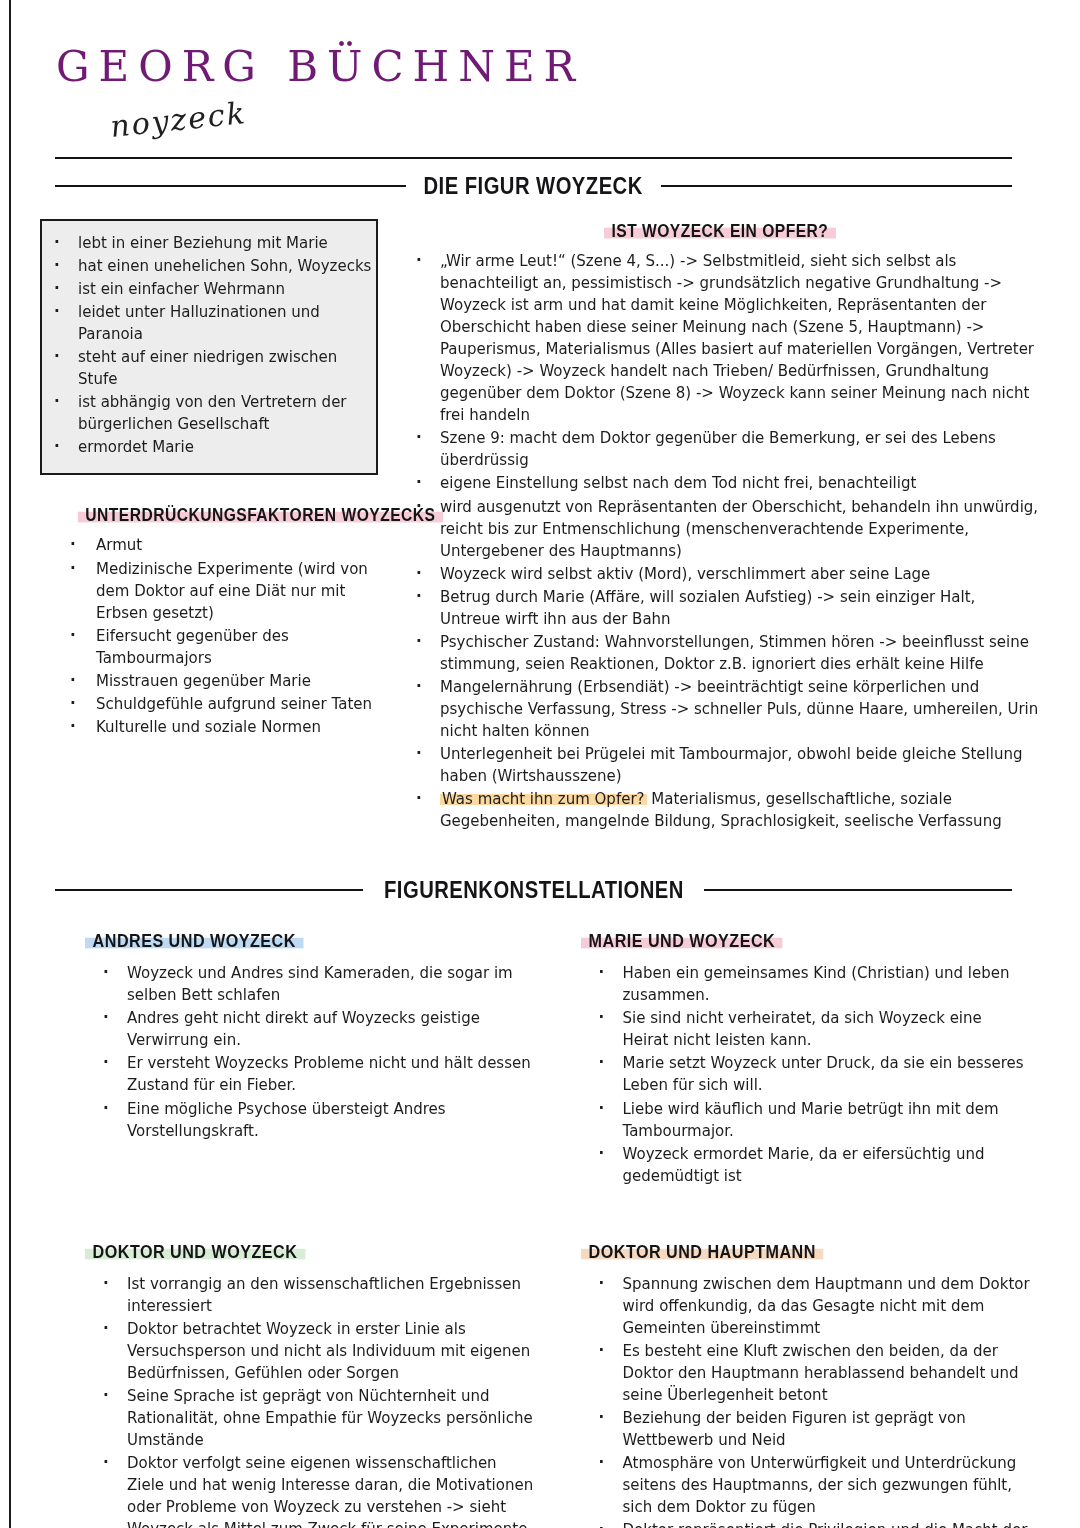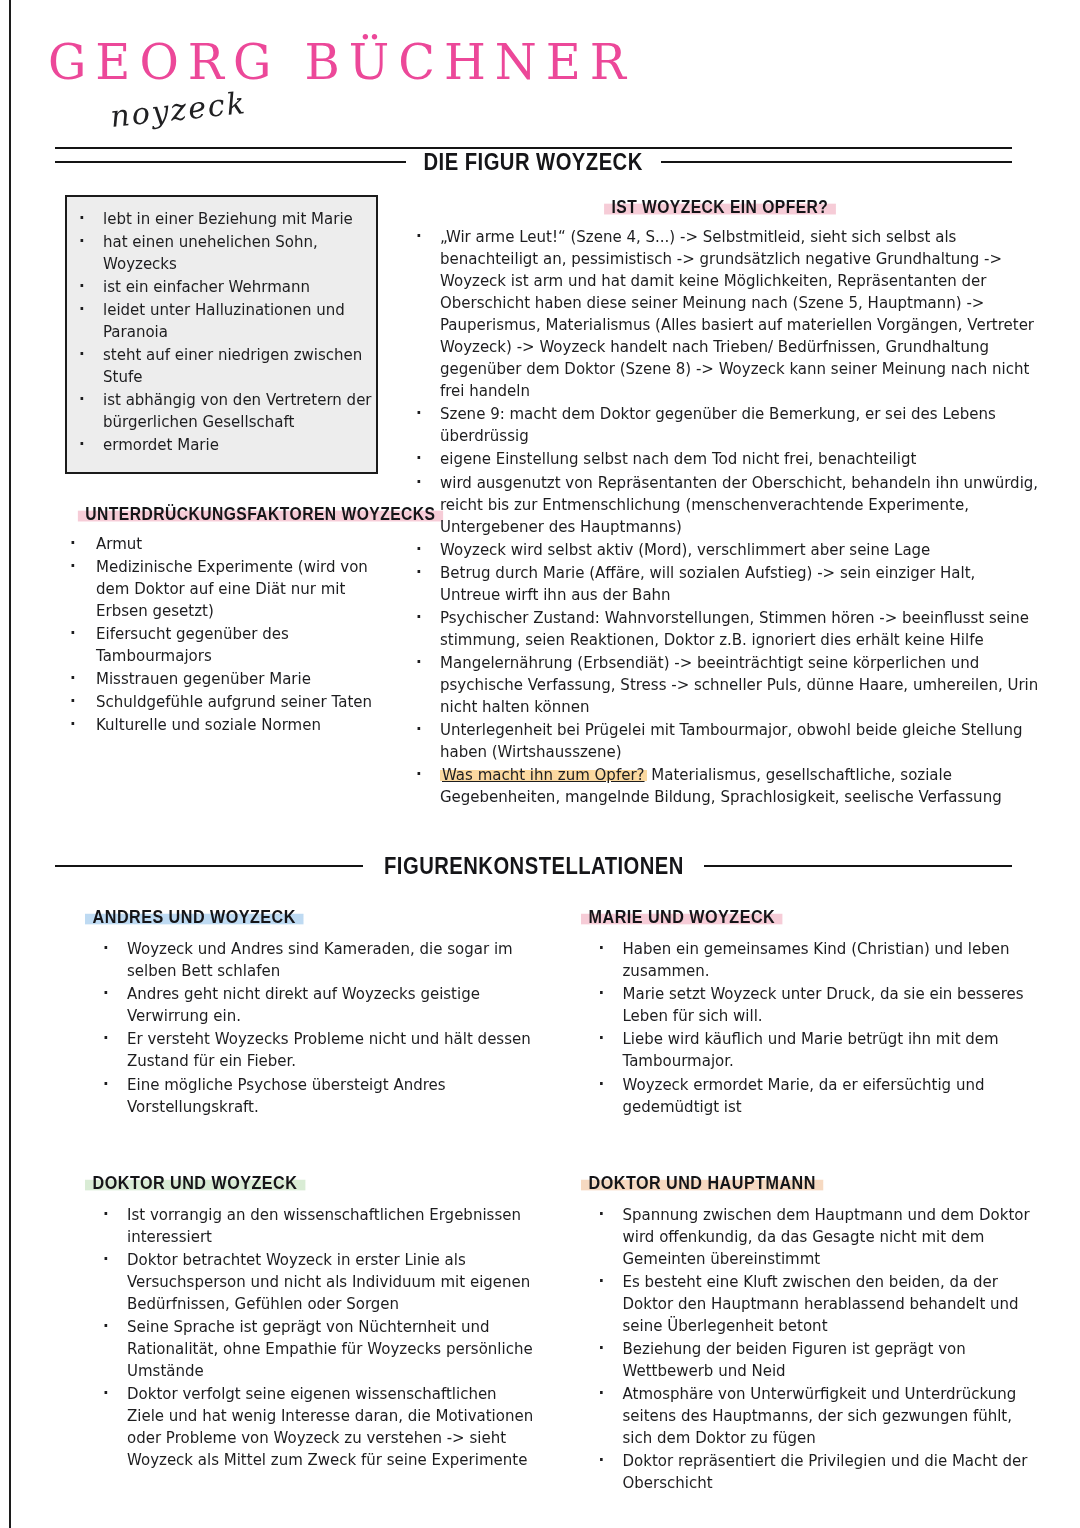--- a/index.html
+++ b/index.html
@@ -8,33 +8,33 @@
     font-family:"DejaVu Sans","Liberation Sans",sans-serif;
     position:relative;overflow:hidden;
     -webkit-font-smoothing:antialiased;
   }
   .page-edge{position:absolute;left:9px;top:0;bottom:0;width:2px;background:#1c1c1c;}
 
   
   .header{padding:38px 0 0 48px;}
   .author{
     font-family:"DejaVu Serif","Liberation Serif",serif;
-    font-size:48px;font-weight:400;letter-spacing:9px;line-height:1;
-    margin:0;color:#ec4899;
+    font-size:42px;font-weight:400;letter-spacing:9px;line-height:1;
+    margin:8px;color:#701a75;
   }
   .script{
     font-family:"DejaVu Serif","Liberation Serif",serif;
     font-style:italic;font-size:30px;color:#202022;
     margin:6px 0 0 62px;transform:rotate(-6deg);display:inline-block;
     letter-spacing:2px;
   }
 
   .rule-full{margin:20px 68px 0 55px;border-top:2px solid #141414;}
 
-  .titleline{display:flex;align-items:center;margin:0 68px 0 55px;}
+  .titleline{display:flex;align-items:center;margin:14px 68px 0 55px;}
   .titleline .line{flex:1;border-top:2px solid #141414;}
   .display{
     font-family:"Liberation Sans","DejaVu Sans",sans-serif;
     font-weight:700;letter-spacing:0.5px;color:#151518;
     transform:scale(0.92,1.08);transform-origin:center;
     white-space:nowrap;
   }
   .titleline .t{padding:0 8px;font-size:22px;}
 
   
@@ -47,21 +47,21 @@
     padding:0 2px;
   }
 
   
   .upper{display:grid;grid-template-columns:338px 1fr;column-gap:22px;margin:16px 40px 0 40px;}
   .col-head{font-size:17px;text-align:center;margin:6px 0 8px 0;}
   .col-head.left-align{text-align:left;margin:30px 0 8px 22px;}
 
   .whobox{
     border:2px solid #1b1b1b;background:#ededed;
-    padding:10px 4px 14px 0;margin-top:4px;margin-left:25px;
+    padding:10px 4px 14px 0;margin-top:4px;
   }
 
   ul.bullets{list-style:none;margin:0;padding:0;font-size:15px;line-height:1.47;}
   ul.bullets li{position:relative;padding-left:40px;margin:1px 0;}
   ul.bullets li::before{content:"·";position:absolute;left:16px;top:-1px;font-weight:700;}
 
   .whobox ul.bullets li{padding-left:36px;}
   .whobox ul.bullets li::before{left:12px;}
 
   .oppr ul.bullets li{padding-left:56px;}
@@ -132,21 +132,21 @@
     <ul class="bullets">
         <li>„Wir arme Leut!“ (Szene 4, S...) -&gt; Selbstmitleid, sieht sich selbst als benachteiligt an, pessimistisch -&gt; grundsätzlich negative Grundhaltung -&gt; Woyzeck ist arm und hat damit keine Möglichkeiten, Repräsentanten der Oberschicht haben diese seiner Meinung nach (Szene 5, Hauptmann) -&gt; Pauperismus, Materialismus (Alles basiert auf materiellen Vorgängen, Vertreter Woyzeck) -&gt; Woyzeck handelt nach Trieben/ Bedürfnissen, Grundhaltung gegenüber dem Doktor (Szene 8) -&gt; Woyzeck kann seiner Meinung nach nicht frei handeln</li>
         <li>Szene 9: macht dem Doktor gegenüber die Bemerkung, er sei des Lebens überdrüssig</li>
         <li>eigene Einstellung selbst nach dem Tod nicht frei, benachteiligt</li>
         <li>wird ausgenutzt von Repräsentanten der Oberschicht, behandeln ihn unwürdig, reicht bis zur Entmenschlichung (menschenverachtende Experimente, Untergebener des Hauptmanns)</li>
         <li>Woyzeck wird selbst aktiv (Mord), verschlimmert aber seine Lage</li>
         <li>Betrug durch Marie (Affäre, will sozialen Aufstieg) -&gt; sein einziger Halt, Untreue wirft ihn aus der Bahn</li>
         <li>Psychischer Zustand: Wahnvorstellungen, Stimmen hören -&gt; beeinflusst seine stimmung, seien Reaktionen, Doktor z.B. ignoriert dies erhält keine Hilfe</li>
         <li>Mangelernährung (Erbsendiät) -&gt; beeinträchtigt seine körperlichen und psychische Verfassung, Stress -&gt; schneller Puls, dünne Haare, umhereilen, Urin nicht halten können</li>
         <li>Unterlegenheit bei Prügelei mit Tambourmajor, obwohl beide gleiche Stellung haben (Wirtshausszene)</li>
-        <li><span class="hl-orange" style="background-image: linear-gradient(rgb(251, 217, 160), rgb(251, 217, 160)); text-decoration: underline;">Was macht ihn zum Opfer?</span> Materialismus, gesellschaftliche, soziale Gegebenheiten, mangelnde Bildung, Sprachlosigkeit, seelische Verfassung</li>
+        <li><span class="hl-orange" style="background-image: linear-gradient(rgb(251, 217, 160), rgb(251, 217, 160));">Was macht ihn zum Opfer?</span> Materialismus, gesellschaftliche, soziale Gegebenheiten, mangelnde Bildung, Sprachlosigkeit, seelische Verfassung</li>
       </ul>
   </div>
 
 </div>
 
 <div class="titleline" style="margin-top:44px;">
   <span class="line"></span>
   <span class="t display">FIGURENKONSTELLATIONEN</span>
   <span class="line"></span>
 </div>
@@ -160,20 +160,21 @@
         <li>Andres geht nicht direkt auf Woyzecks geistige Verwirrung ein.</li>
         <li>Er versteht Woyzecks Probleme nicht und hält dessen Zustand für ein Fieber.</li>
         <li>Eine mögliche Psychose übersteigt Andres Vorstellungskraft.</li>
       </ul>
   </div>
 
   <div class="subsection">
     <h3><span class="hl display" style="background-image: linear-gradient(rgb(246, 204, 215), rgb(246, 204, 215));">MARIE UND WOYZECK</span></h3>
     <ul class="bullets">
         <li>Haben ein gemeinsames Kind (Christian) und leben zusammen.</li>
+        <li>Sie sind nicht verheiratet, da sich Woyzeck eine Heirat nicht leisten kann.</li>
         <li>Marie setzt Woyzeck unter Druck, da sie ein besseres Leben für sich will.</li>
         <li>Liebe wird käuflich und Marie betrügt ihn mit dem Tambourmajor.</li>
         <li>Woyzeck ermordet Marie, da er eifersüchtig und gedemüdtigt ist</li>
       </ul>
   </div>
 
   <div class="subsection">
     <h3><span class="hl display" style="background-image: linear-gradient(rgb(217, 236, 213), rgb(217, 236, 213));">DOKTOR UND WOYZECK</span></h3>
     <ul class="bullets">
         <li>Ist vorrangig an den wissenschaftlichen Ergebnissen interessiert</li>

